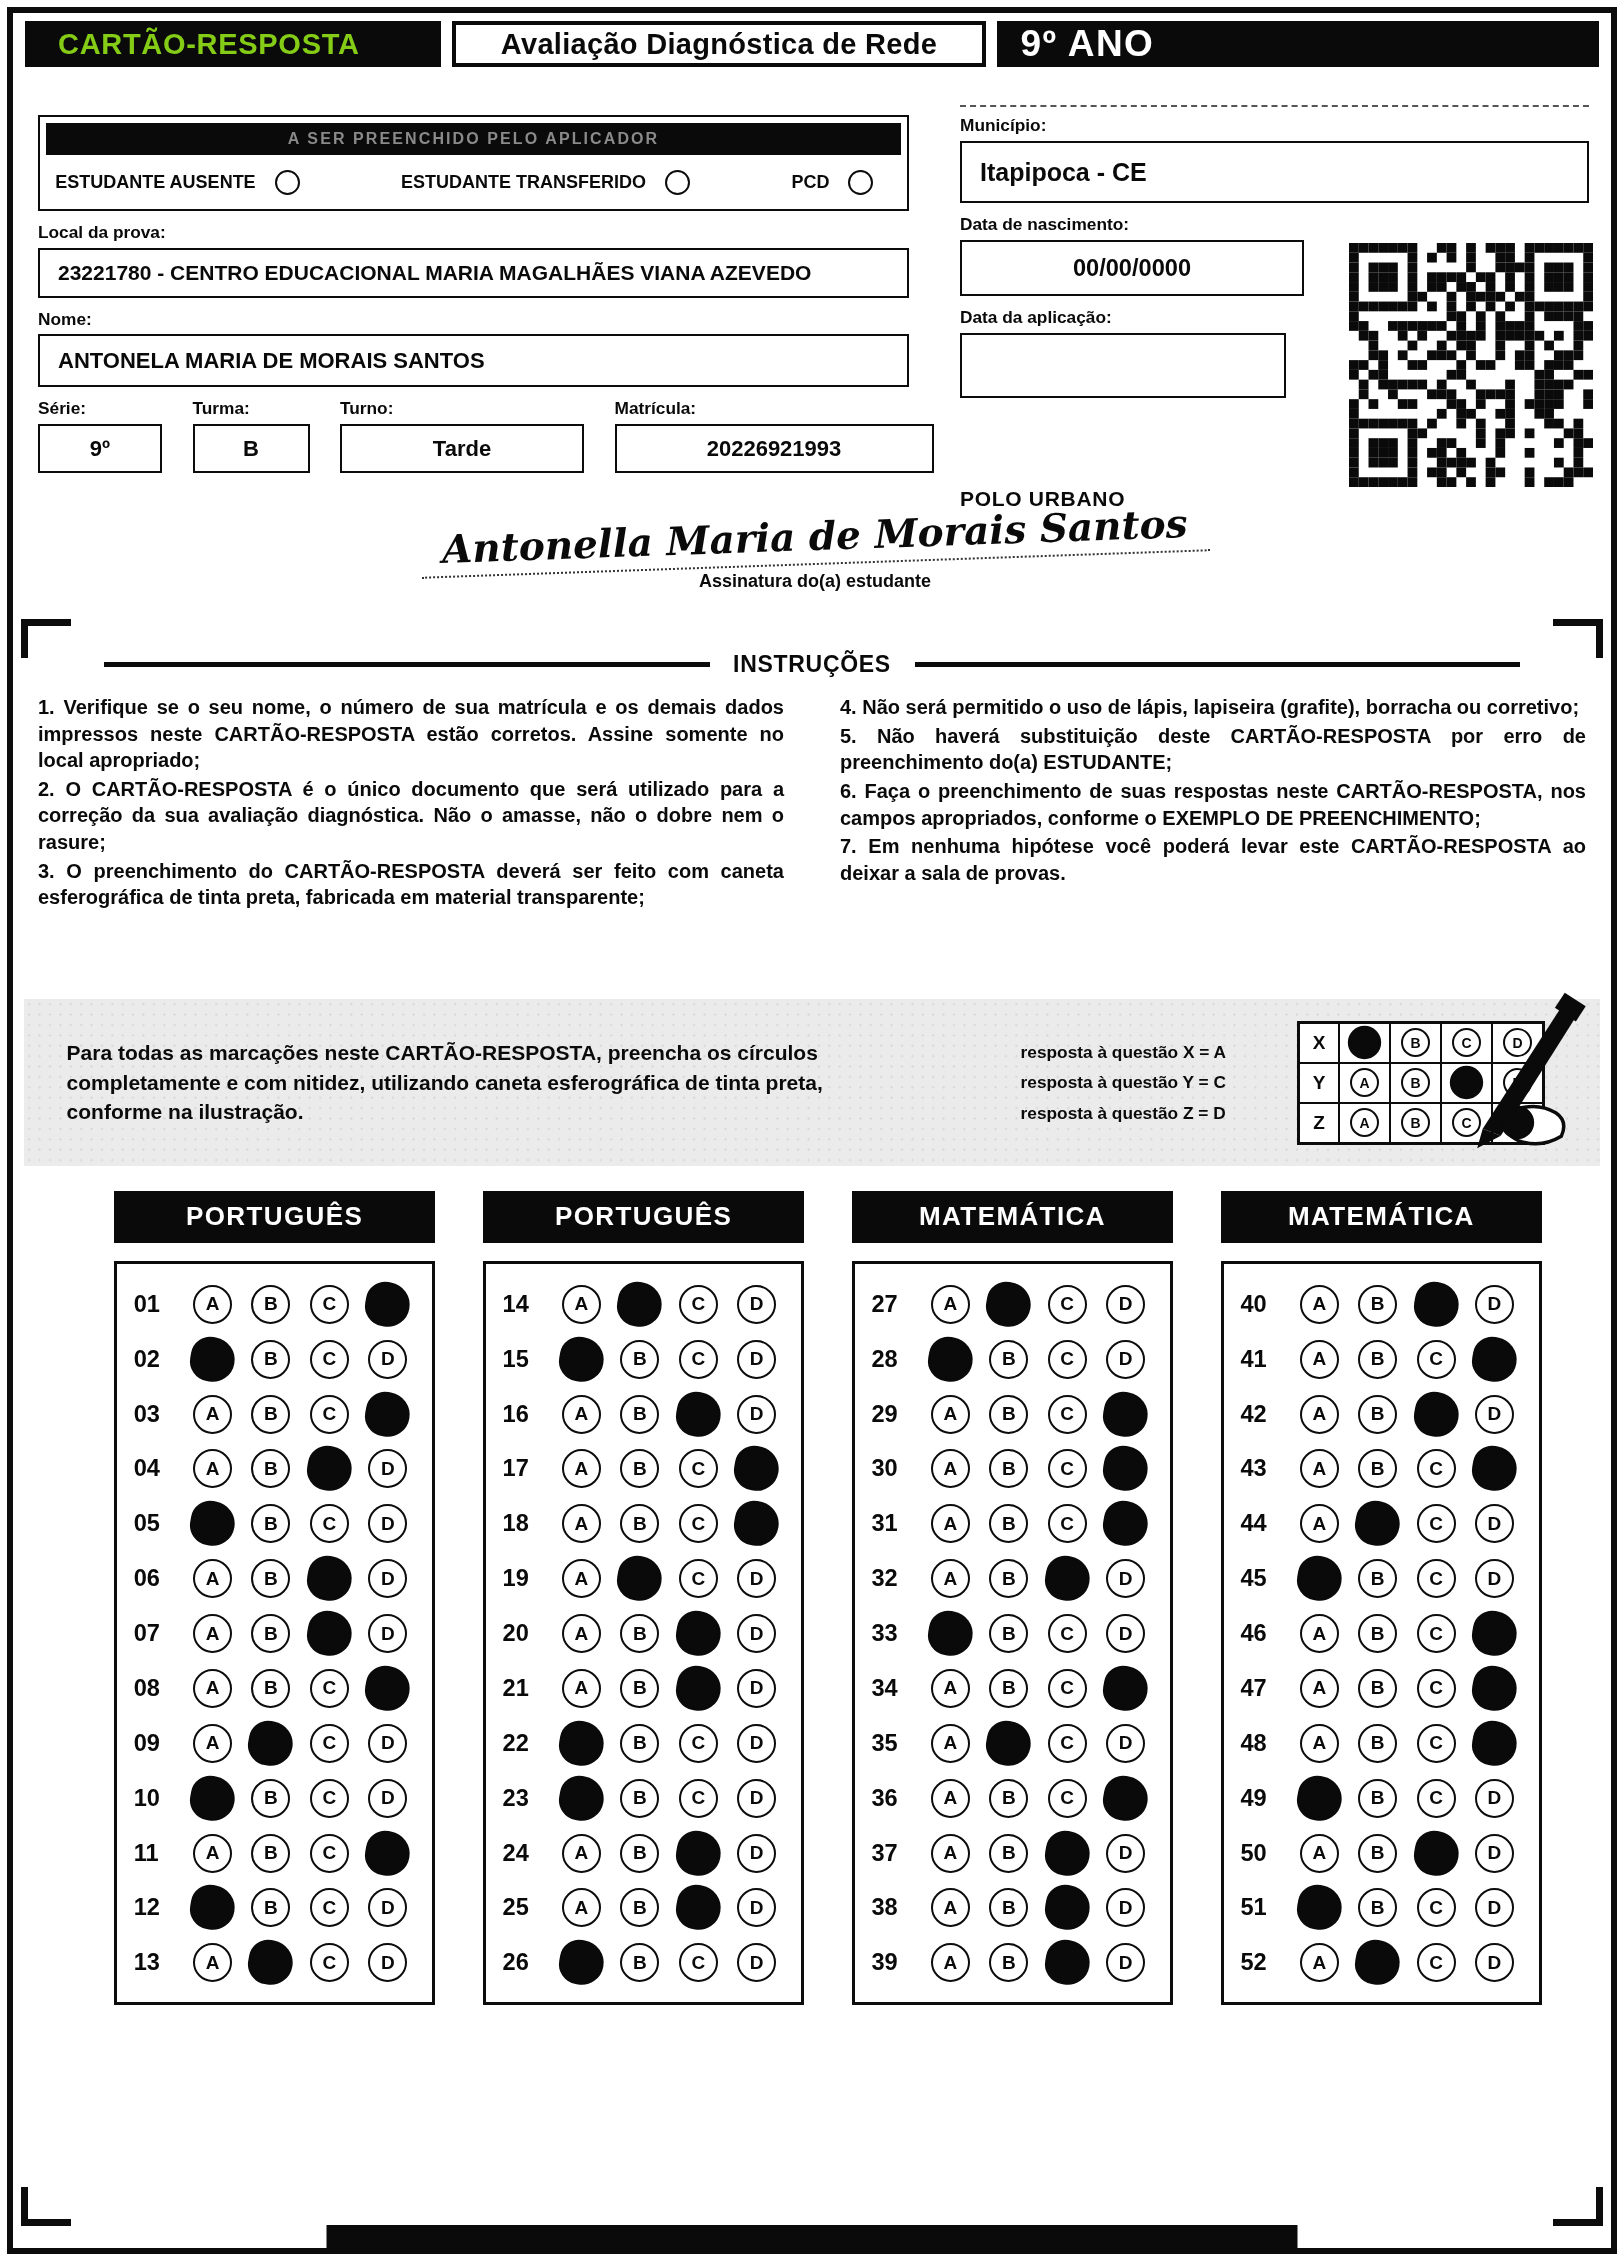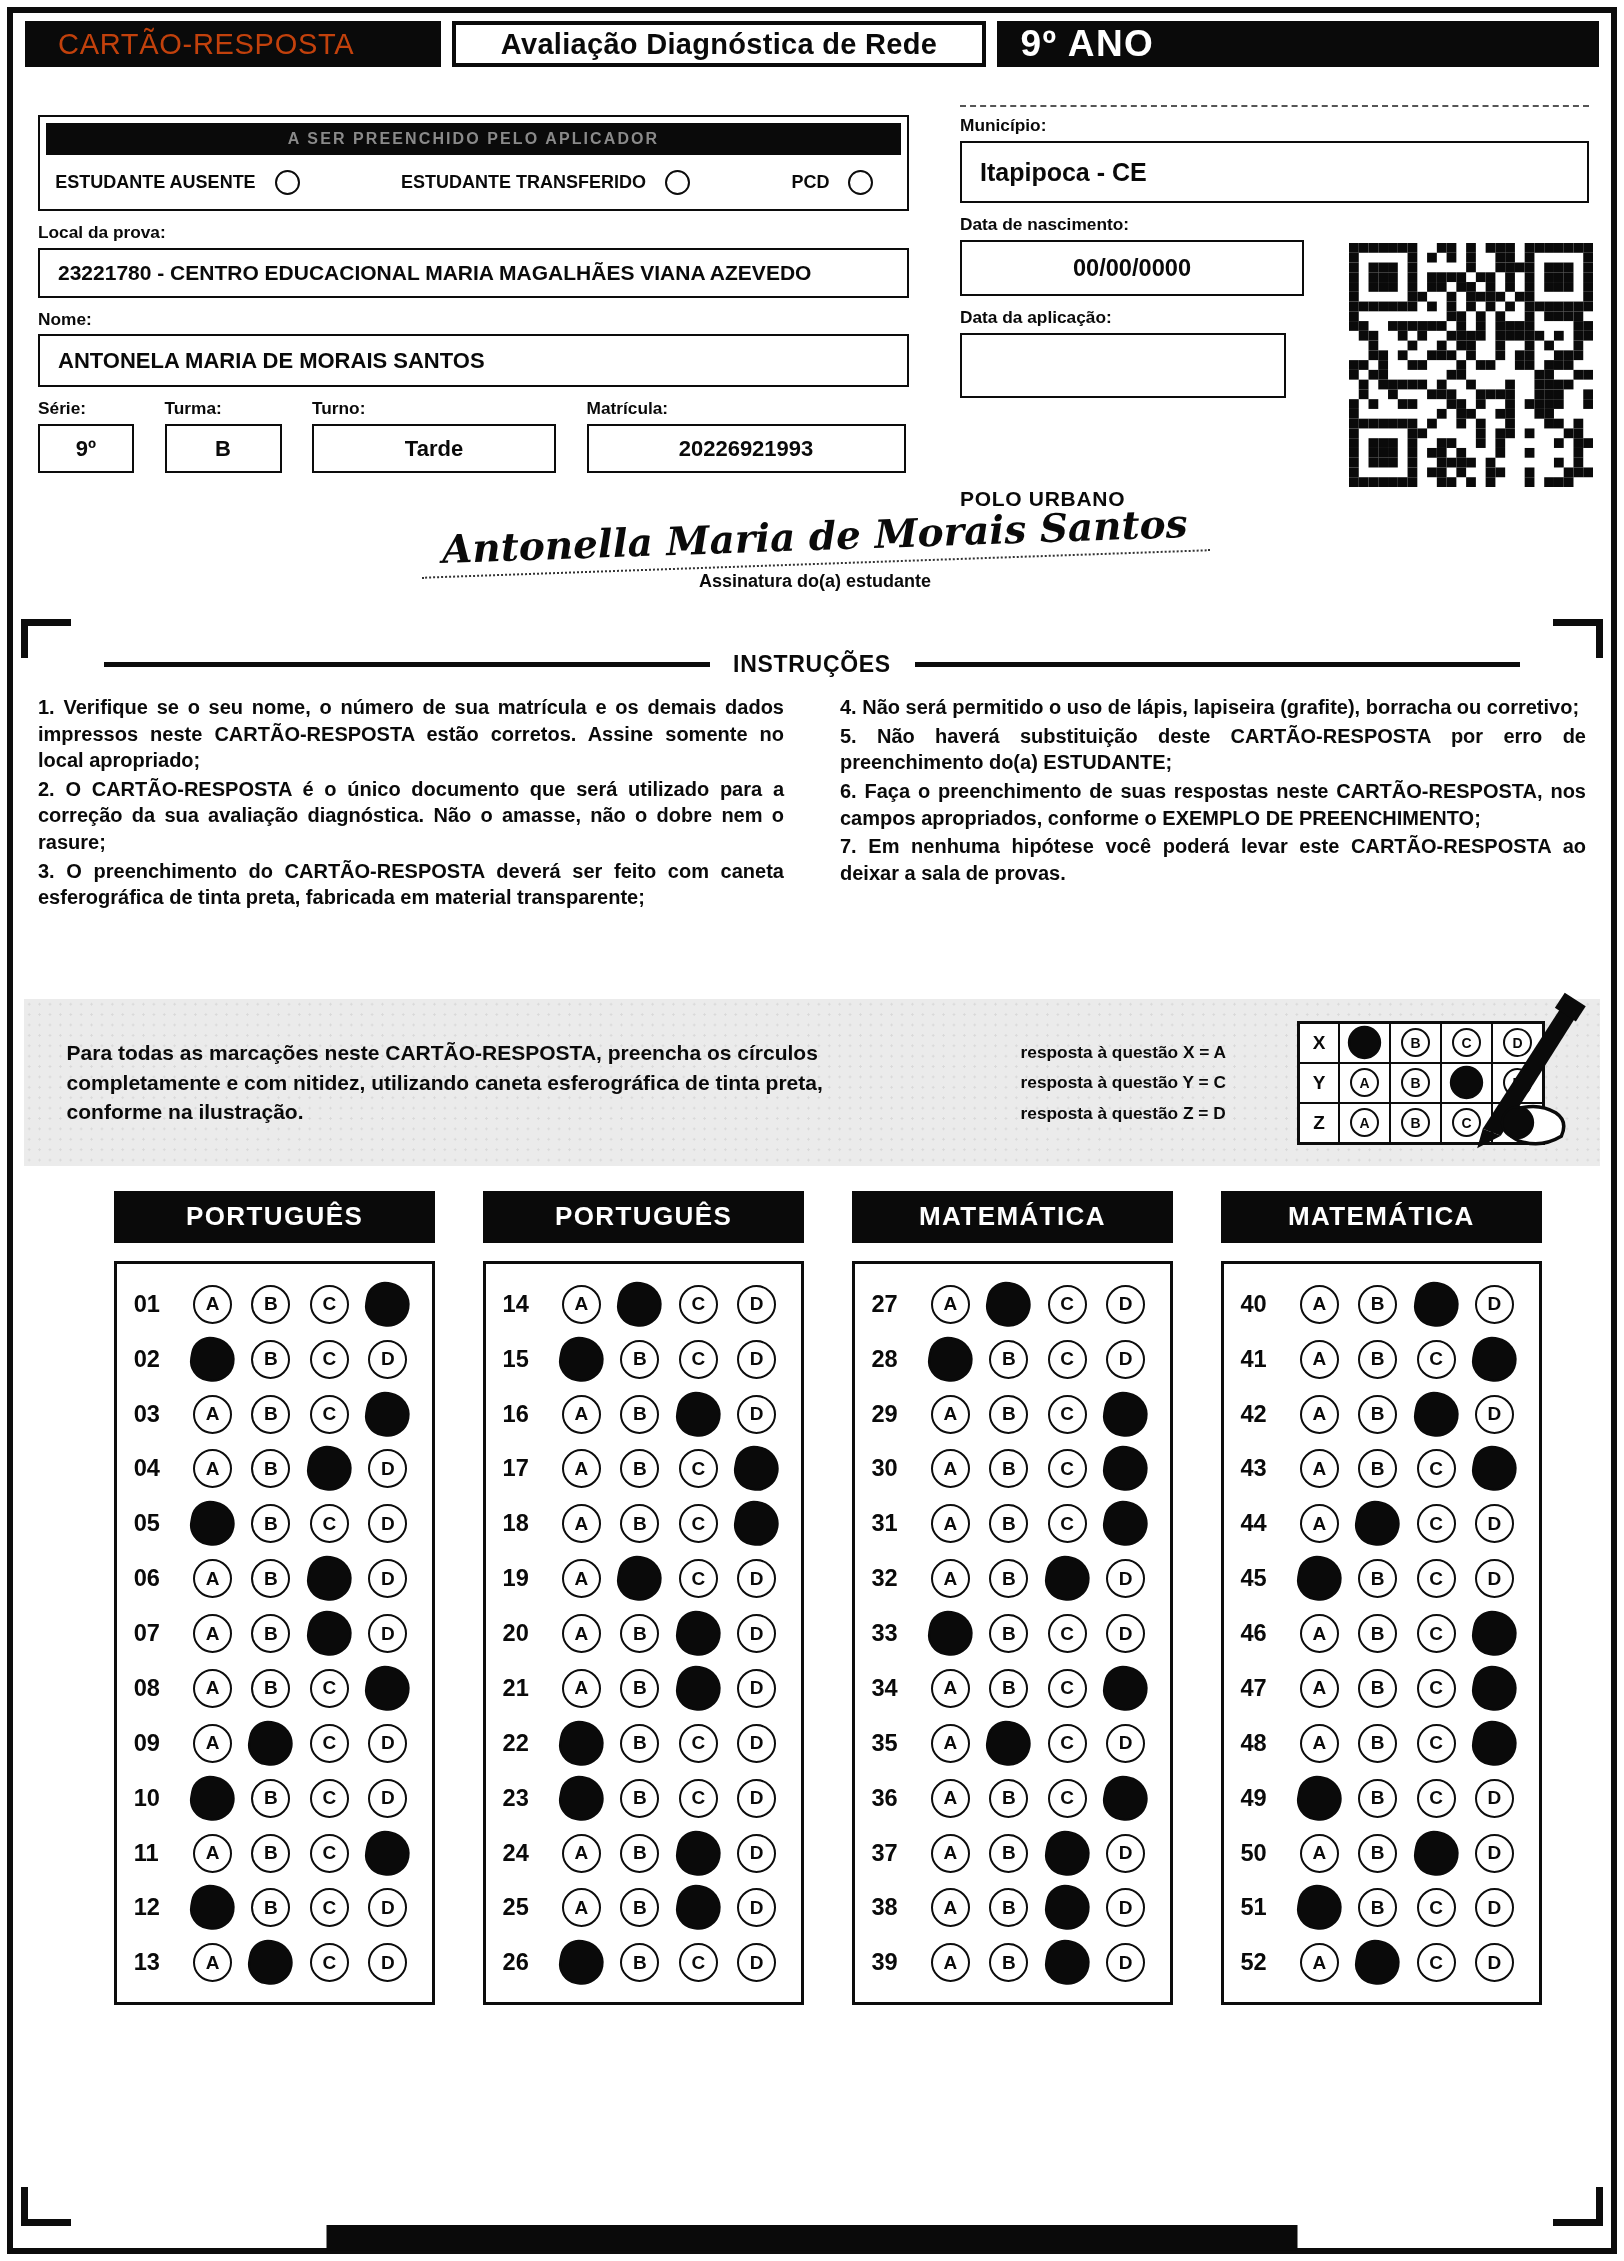--- a/index.html
+++ b/index.html
@@ -2,40 +2,40 @@
 <html style="font-size:11px"><head>
 <meta charset="utf-8">
 <style>
   * { box-sizing: border-box; margin: 0; padding: 0; }
   body { background: #888; font-family: "Liberation Sans", "DejaVu Sans", sans-serif; color: #0a0a0a; }
   .page { position: relative; width: 1624px; height: 2261px; background: #fff; overflow: hidden; margin: 0 auto; }
   .frame { position: absolute; inset: 7px; border: 6.2px solid #0c0c0c; pointer-events: none; }
 
   
   .header { position: absolute; top: 21px; left: 25px; right: 25px; height: 46px; display: flex; gap: 11px; }
-  .h-card { width: 416px; background: #0a0a0a; color: #c2410c; font-size: 29px; font-weight: normal; display: flex; align-items: center; padding-left: 33px; letter-spacing: 0.7px; text-align: right; }
+  .h-card { width: 416px; background: #0a0a0a; color: #84cc16; font-size: 29px; font-weight: bold; display: flex; align-items: center; padding-left: 33px; letter-spacing: 0.7px; text-align: right; }
   .h-exam { width: 534px; border: 4.2px solid #0a0a0a; background: #fff; font-size: 29px; font-weight: bold; display: flex; align-items: center; justify-content: center; letter-spacing: 0.3px; }
   .h-grade { flex: 1; background: #0a0a0a; color: #fff; font-size: 37px; font-weight: bold; display: flex; align-items: center; padding-left: 23.6px; letter-spacing: 1.4px; }
 
   
   .left-col { position: absolute; top: 115px; left: 38px; width: 871px; }
   .applicator { border: 2.8px solid #0c0c0c; padding: 5.6px 5.6px 11px; }
   .app-bar { height: 32px; background: #0a0a0a; color: #8a8a8a; font-size: 16px; font-weight: bold; letter-spacing: 2.1px; display: flex; align-items: center; justify-content: center; }
   .app-checks { display: flex; align-items: center; justify-content: space-between; padding: 15.3px 28px 2.8px 9.7px; }
   .check-item { display: flex; align-items: center; gap: 19px; font-size: 18px; font-weight: bold; }
   .check-circle { width: 25px; height: 25px; border: 2.8px solid #0c0c0c; border-radius: 50%; background: #fff; flex: none; }
 
   .field { margin-top: 11px; }
   .f-label { font-size: 17.3px; font-weight: bold; margin-bottom: 4.9px; }
   .f-box { border: 2.8px solid #0c0c0c; background: #fff; display: flex; align-items: center; padding-left: 18px; font-weight: bold; }
   .local-box { height: 50px; font-size: 21px; }
   .nome-box { height: 53px; font-size: 22px; }
   .small-fields { margin-top: 11px; display: flex; gap: 30.5px; }
   .sf-box { height: 49px; justify-content: center; padding-left: 0; font-size: 22px; }
-  .sf-serie { width: 96px; } .sf-turma { width: 117px; } .sf-turno { width: 244px; } .sf-matric { width: 319px; }
+  .sf-serie { width: 124px; } .sf-turma { width: 117px; } .sf-turno { width: 244px; } .sf-matric { width: 319px; }
 
   .right-col { position: absolute; top: 105px; left: 960px; width: 629px; border-top: 2.8px dashed #555; padding-top: 8.3px; }
   .mun-box { height: 62px; font-size: 25px; }
   .date-box { width: 344px; height: 56px; justify-content: center; padding-left: 0; font-size: 23.6px; }
   .apl-box { width: 326px; height: 65px; }
   .polo { margin-top: 89px; font-size: 21px; font-weight: bold; letter-spacing: 0.7px; }
 
   .qr-wrap { position: absolute; top: 243px; left: 1349px; width: 244px; height: 244px; background: #fff; }
   .qr-wrap svg { display: block; }
 

